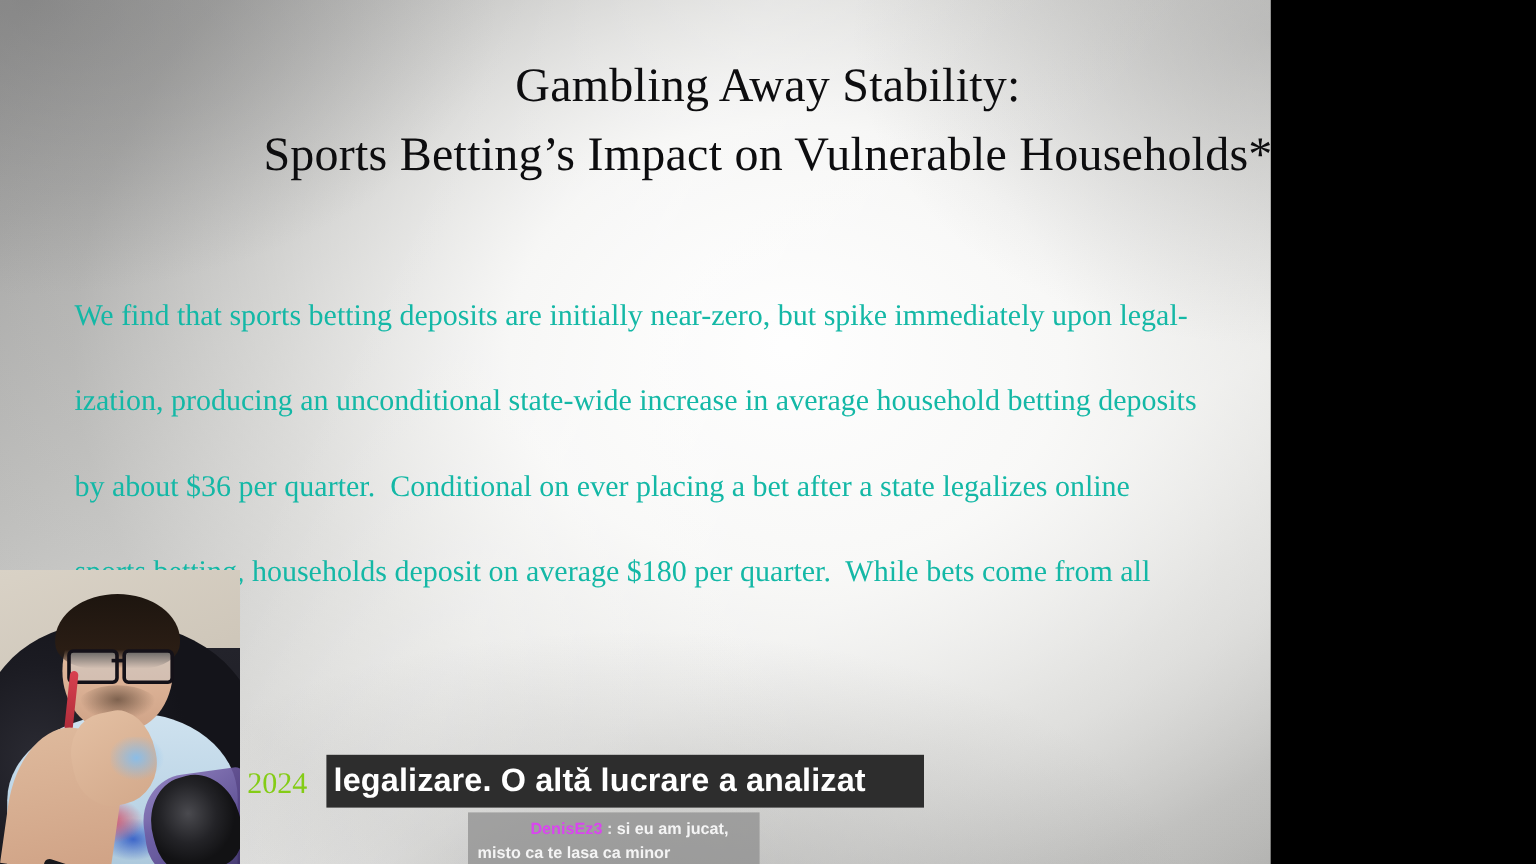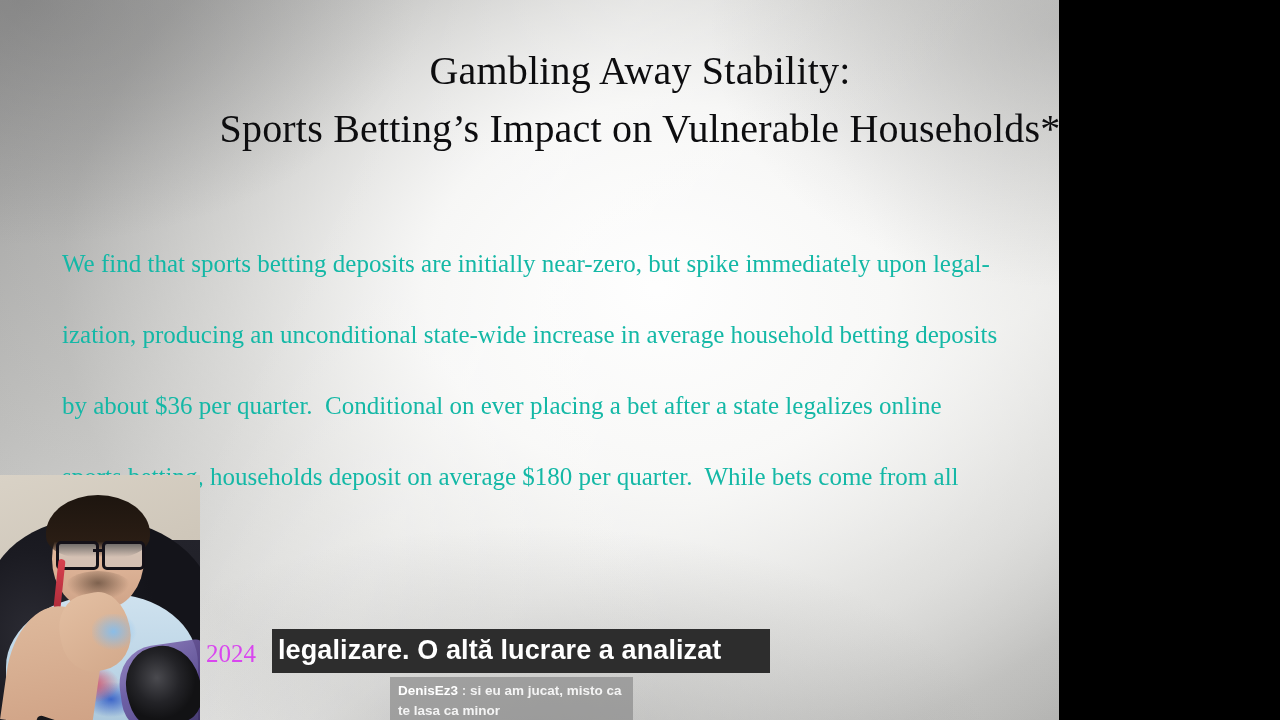--- a/index.html
+++ b/index.html
@@ -85,21 +85,21 @@
     height: 71px;
     white-space: pre;
     text-align: justify;
     color: #14b8a6;
   }
   #year-stamp {
     position: absolute;
     left: 206px;
     top: 640px;
     font-size: 25px;
-    color: #d946ef;
+    color: #84cc16;
     white-space: pre;
   }
 
   
   #webcam {
     position: absolute;
     left: 0;
     bottom: 0;
     width: 200px;
     height: 245px;
@@ -365,16 +365,16 @@
     <div class="wc-micarm2"></div>
     <div class="wc-micarm"></div>
     <div class="wc-mic"></div>
   </div>
 
   <div id="caption">
     <span class="cl">legalizare. O altă lucrare a analizat</span>
   </div>
 
   <div id="chat">
-    <div class="line"><span class="user" style="color: #ffffff;">DenisEz3</span><span class="sep"> : </span><span class="msg">si eu am jucat, misto ca te lasa ca minor</span></div>
+    <div class="line"><span class="user" style="color: #d946ef; margin-left: 44px;">DenisEz3</span><span class="sep"> : </span><span class="msg">si eu am jucat, misto ca te lasa ca minor</span></div>
   </div>
 
 </div>
 
 </body></html>

